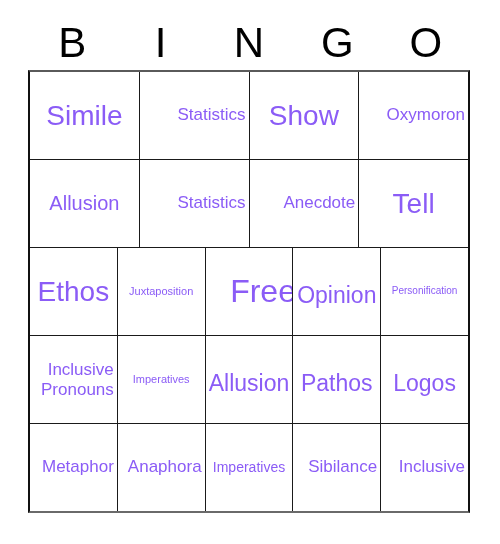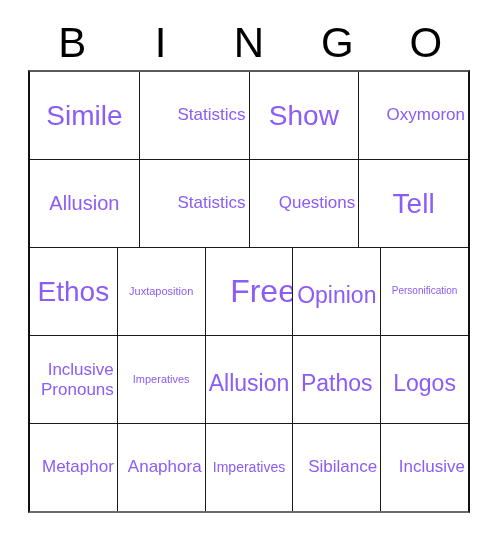--- a/index.html
+++ b/index.html
@@ -132,21 +132,21 @@
     </div>
 
     <div class="grid-row">
       <div class="cell">
           <span class="cell-text sz-md">Allusion</span>
         </div>
       <div class="cell">
           <span class="cell-text sz-sm">Statistics</span>
         </div>
       <div class="cell">
-          <span class="cell-text sz-sm">Questions</span>
+          <span class="cell-text sz-sm">Anecdote</span>
         </div>
       <div class="cell">
           <span class="cell-text sz-lg">Tell</span>
         </div>
     </div>
 
     <div class="grid-row">
       <div class="cell">
           <span class="cell-text sz-lg">Ethos</span>
         </div>

